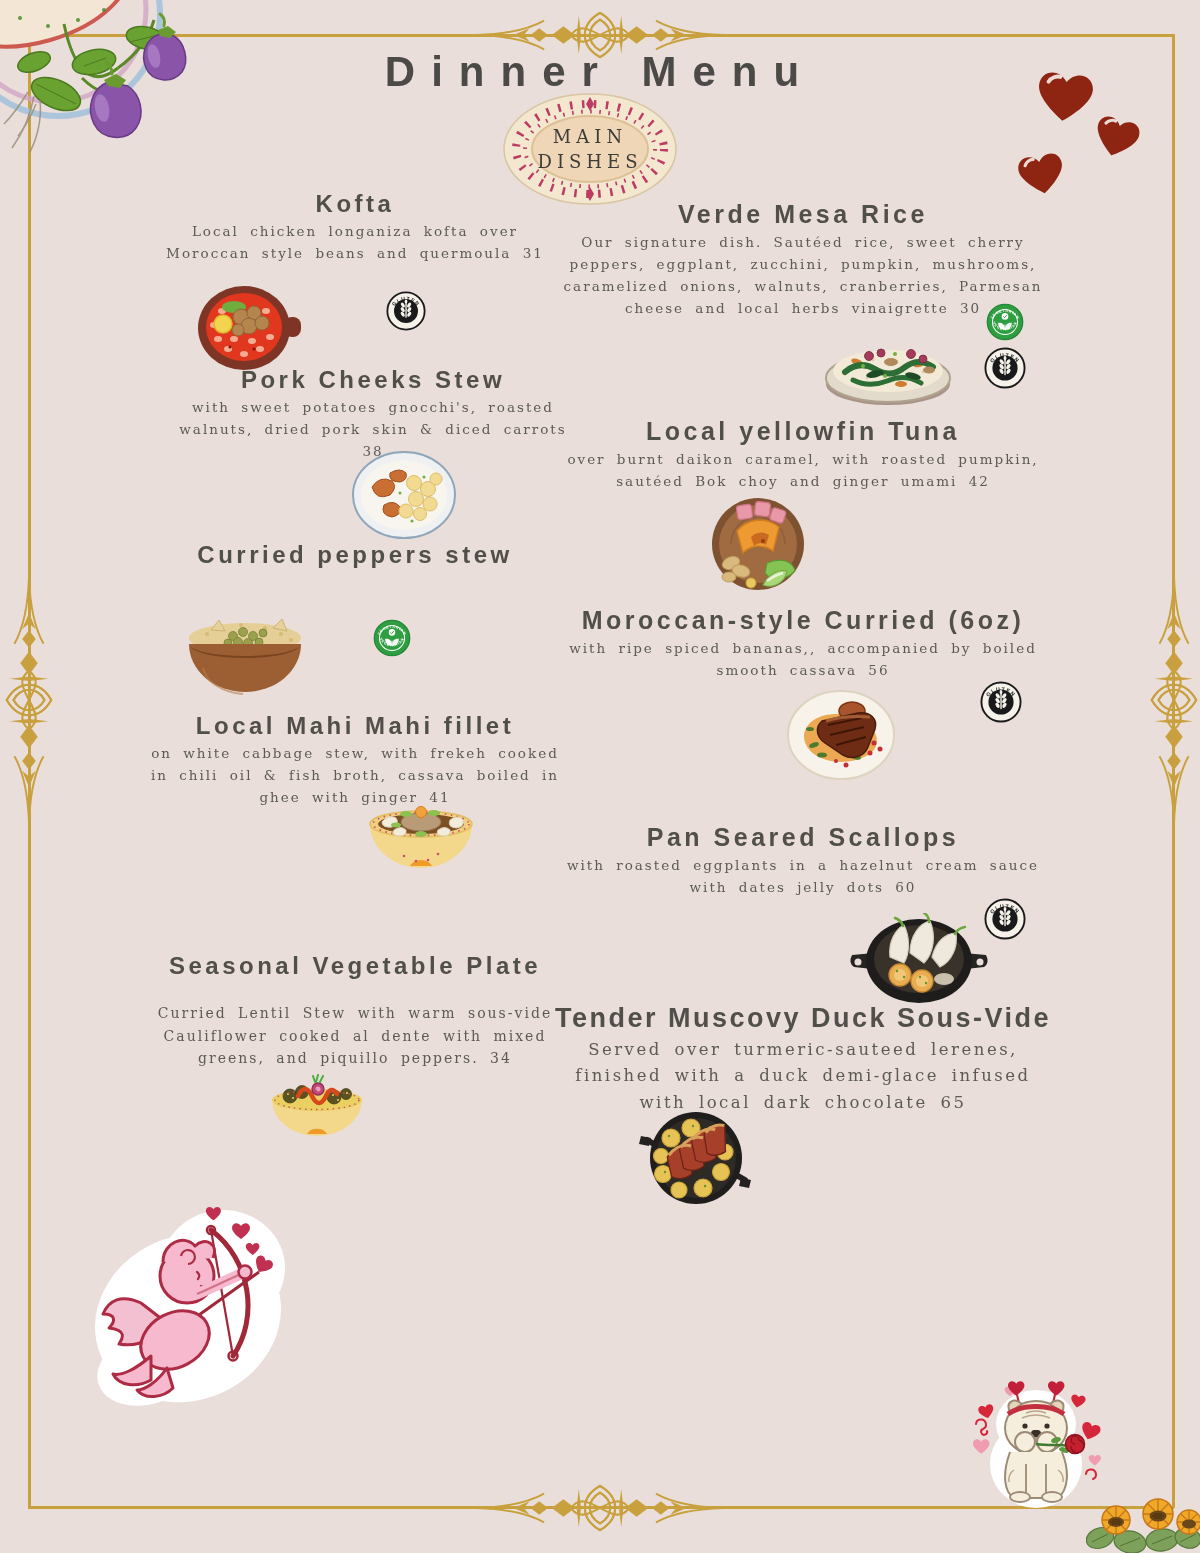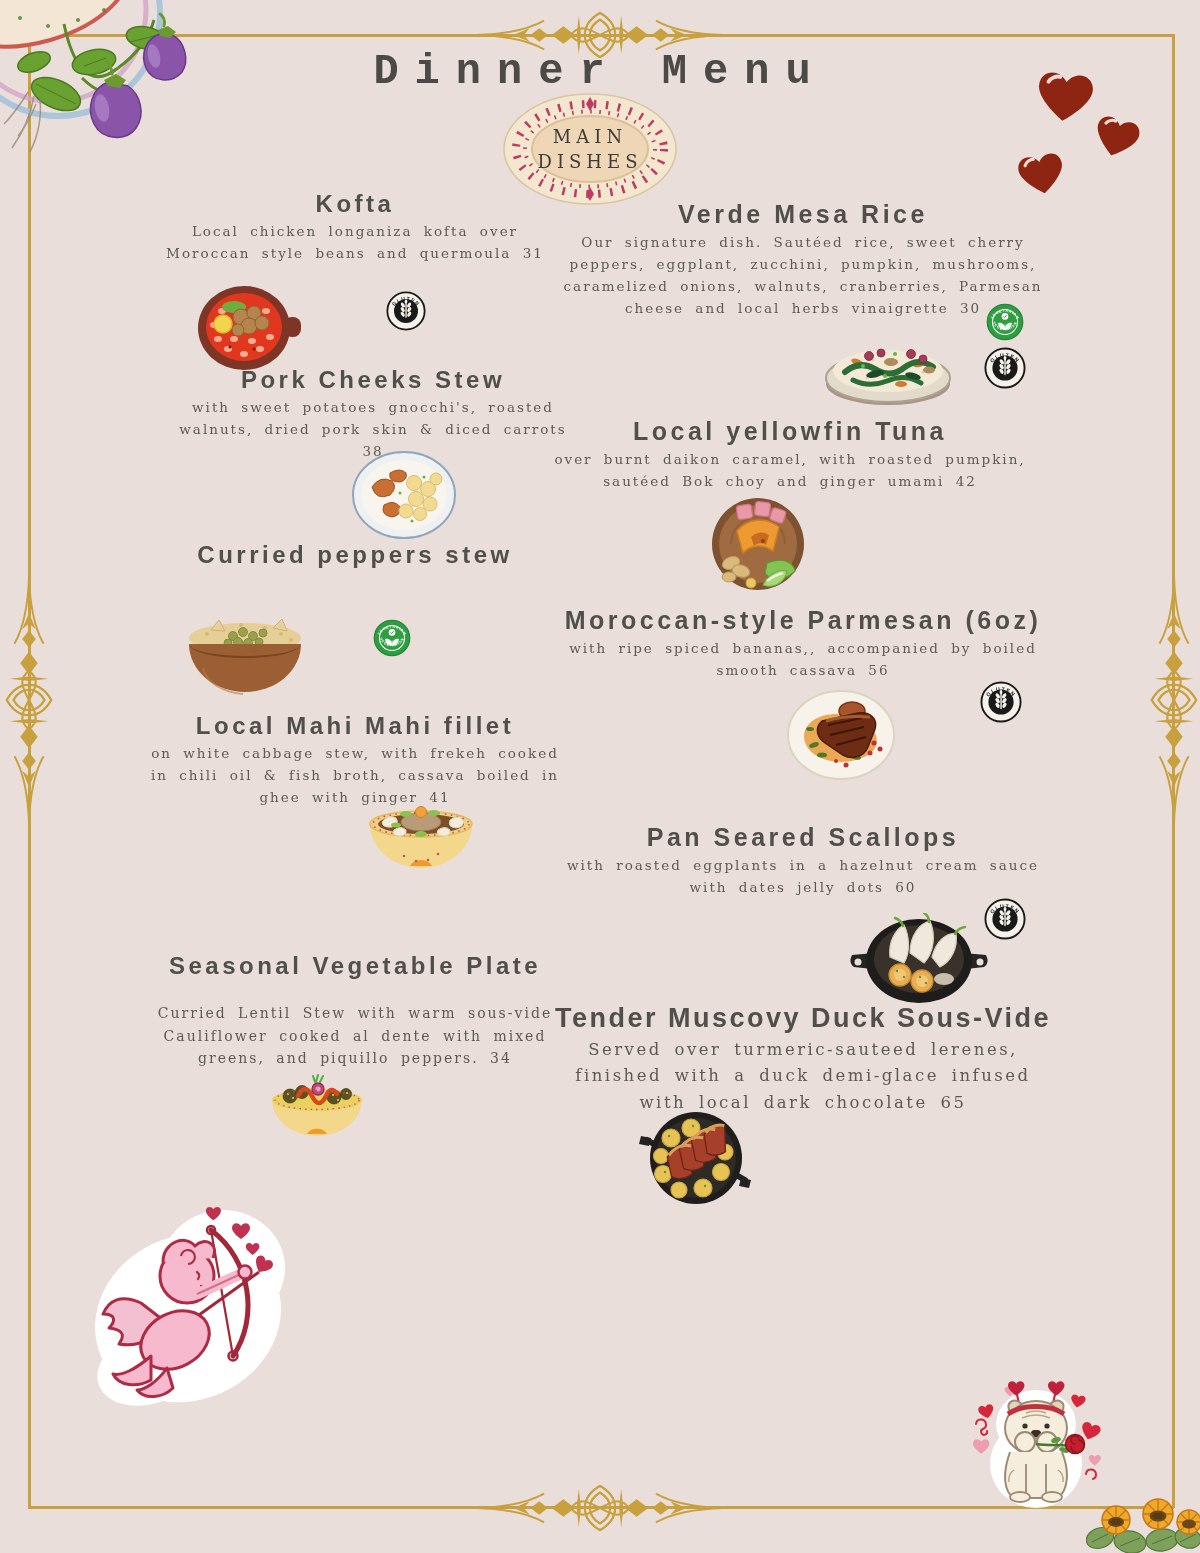--- a/index.html
+++ b/index.html
@@ -8,21 +8,21 @@
         font-family:"Liberation Sans",sans-serif}
   
   .gline{position:absolute;background:#c8a13e}
   .gl-top{left:28px;top:34px;width:1146px;height:2.5px}
   .gl-bottom{left:28px;top:1506px;width:1146px;height:2.5px}
   .gl-left{left:28px;top:34px;width:2.5px;height:1474px}
   .gl-right{left:1172px;top:34px;width:2.5px;height:1474px}
   .orn{position:absolute}
   
   .title{position:absolute;left:0;top:48px;width:100%;text-align:center;
-         font-family:Liberation Mono, monospace;font-weight:700;
+         font-family:Liberation Sans, sans-serif;font-weight:700;
          font-size:42px;letter-spacing:16px;color:#4b4a46}
   
   .mbadge{position:absolute;left:501px;top:92px}
   .mbadge text{font-family:"DejaVu Serif",serif;letter-spacing:5px;fill:#3e3c38;font-size:18px}
   
   .item{position:absolute;text-align:center}
   .item h3{font-family:"Liberation Sans",sans-serif;font-weight:700;font-size:24px;
            letter-spacing:3.5px;color:#514f49}
   .item p{font-family:"DejaVu Serif",serif;font-size:13.5px;letter-spacing:2px;word-spacing:5px;
           color:#5c5a53;line-height:1.62;margin-top:3px}
@@ -159,26 +159,26 @@
   </div>
   <div class="item lcol seasonal" style="left:145px;top:952px;width:420px">
     <h3>Seasonal Vegetable Plate</h3>
     <p>Curried Lentil Stew with warm sous-vide  Cauliflower cooked al dente with mixed greens, and piquillo peppers. 34</p>
   </div>
 
   <div class="item rcol" style="left:547px;top:200px;width:512px">
     <h3>Verde Mesa Rice</h3>
     <p>Our signature dish. Sautéed rice, sweet cherry peppers, eggplant, zucchini, pumpkin, mushrooms, caramelized onions, walnuts, cranberries,  Parmesan cheese and local herbs vinaigrette 30</p>
   </div>
-  <div class="item rcol" style="left:534px;top:417px;width:512px">
+  <div class="item rcol" style="left:547px;top:417px;width:512px">
     <h3>Local yellowfin Tuna</h3>
     <p>over burnt daikon caramel, with roasted pumpkin, sautéed Bok choy and ginger umami 42</p>
   </div>
   <div class="item rcol" style="left:547px;top:606px;width:512px">
-    <h3>Moroccan-style Parmesan (6oz)</h3>
+    <h3>Moroccan-style Curried (6oz)</h3>
     <p>with ripe spiced bananas,, accompanied by boiled smooth cassava 56</p>
   </div>
   <div class="item rcol" style="left:547px;top:823px;width:512px">
     <h3>Pan Seared Scallops</h3>
     <p>with roasted eggplants in a hazelnut cream sauce with dates jelly dots 60</p>
   </div>
   <div class="item rcol duck" style="left:547px;top:1003px;width:512px">
     <h3>Tender Muscovy Duck Sous-Vide</h3>
     <p>Served over turmeric-sauteed lerenes, finished with a duck demi-glace infused with local dark chocolate 65</p>
   </div>

